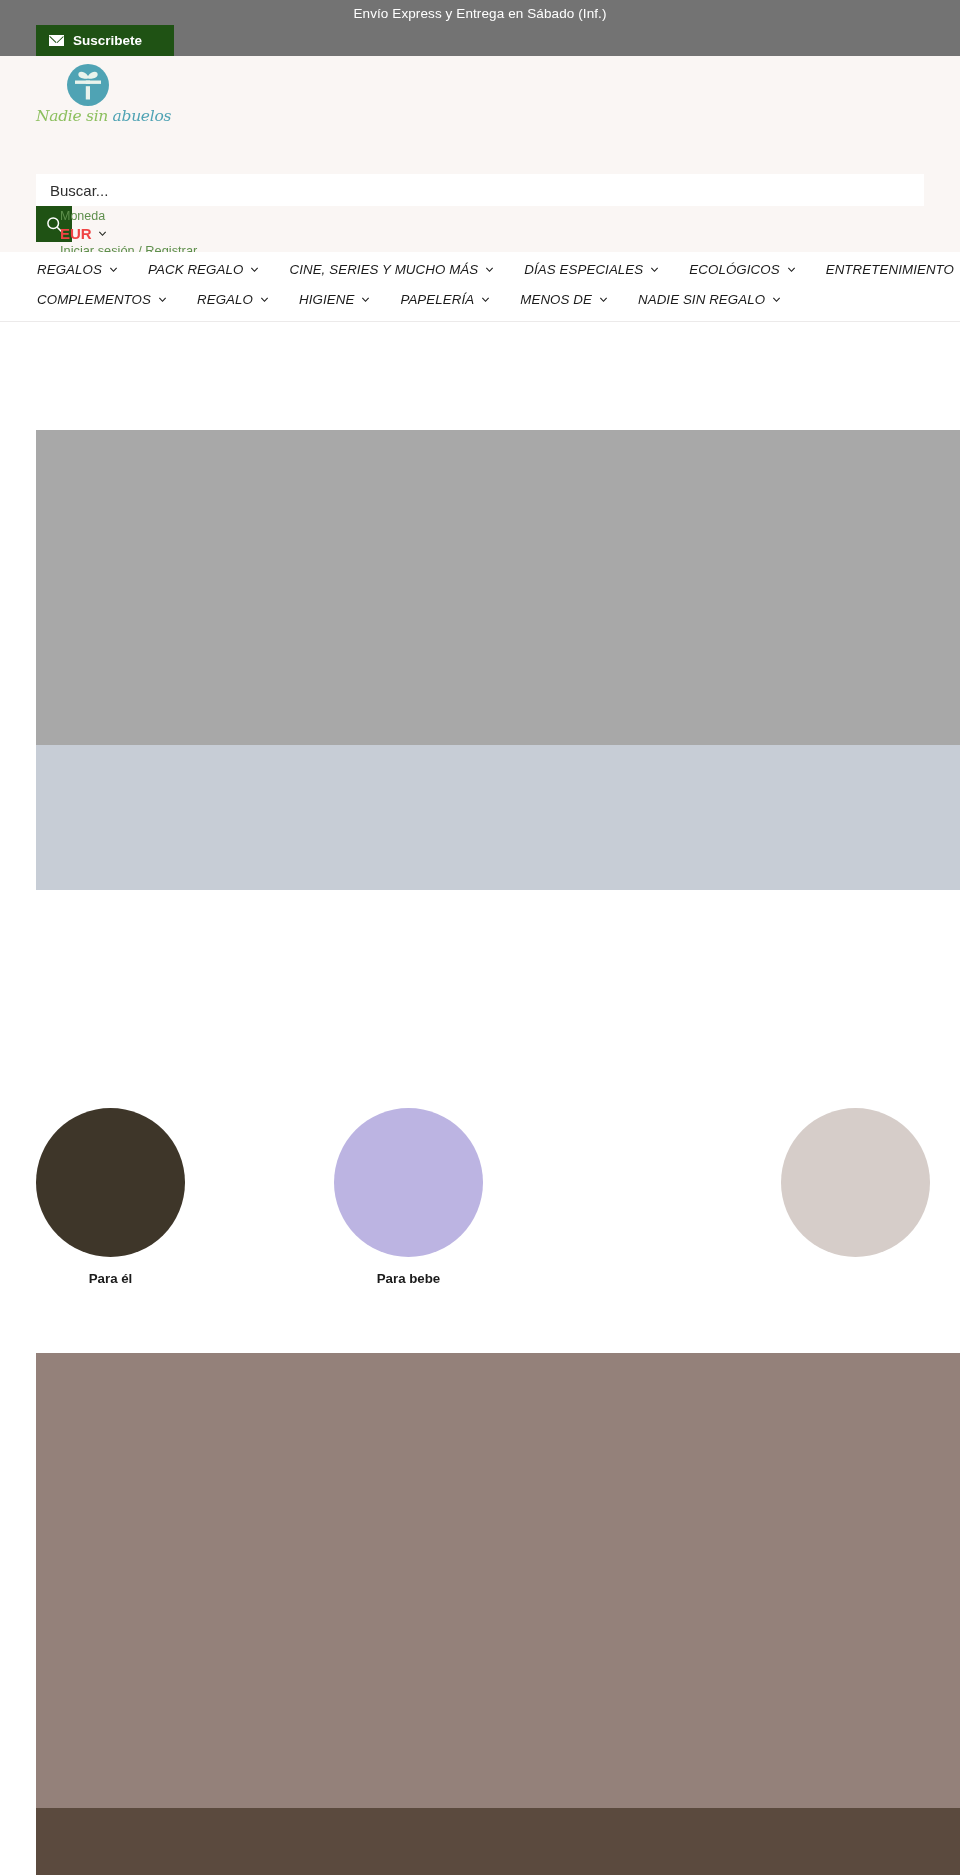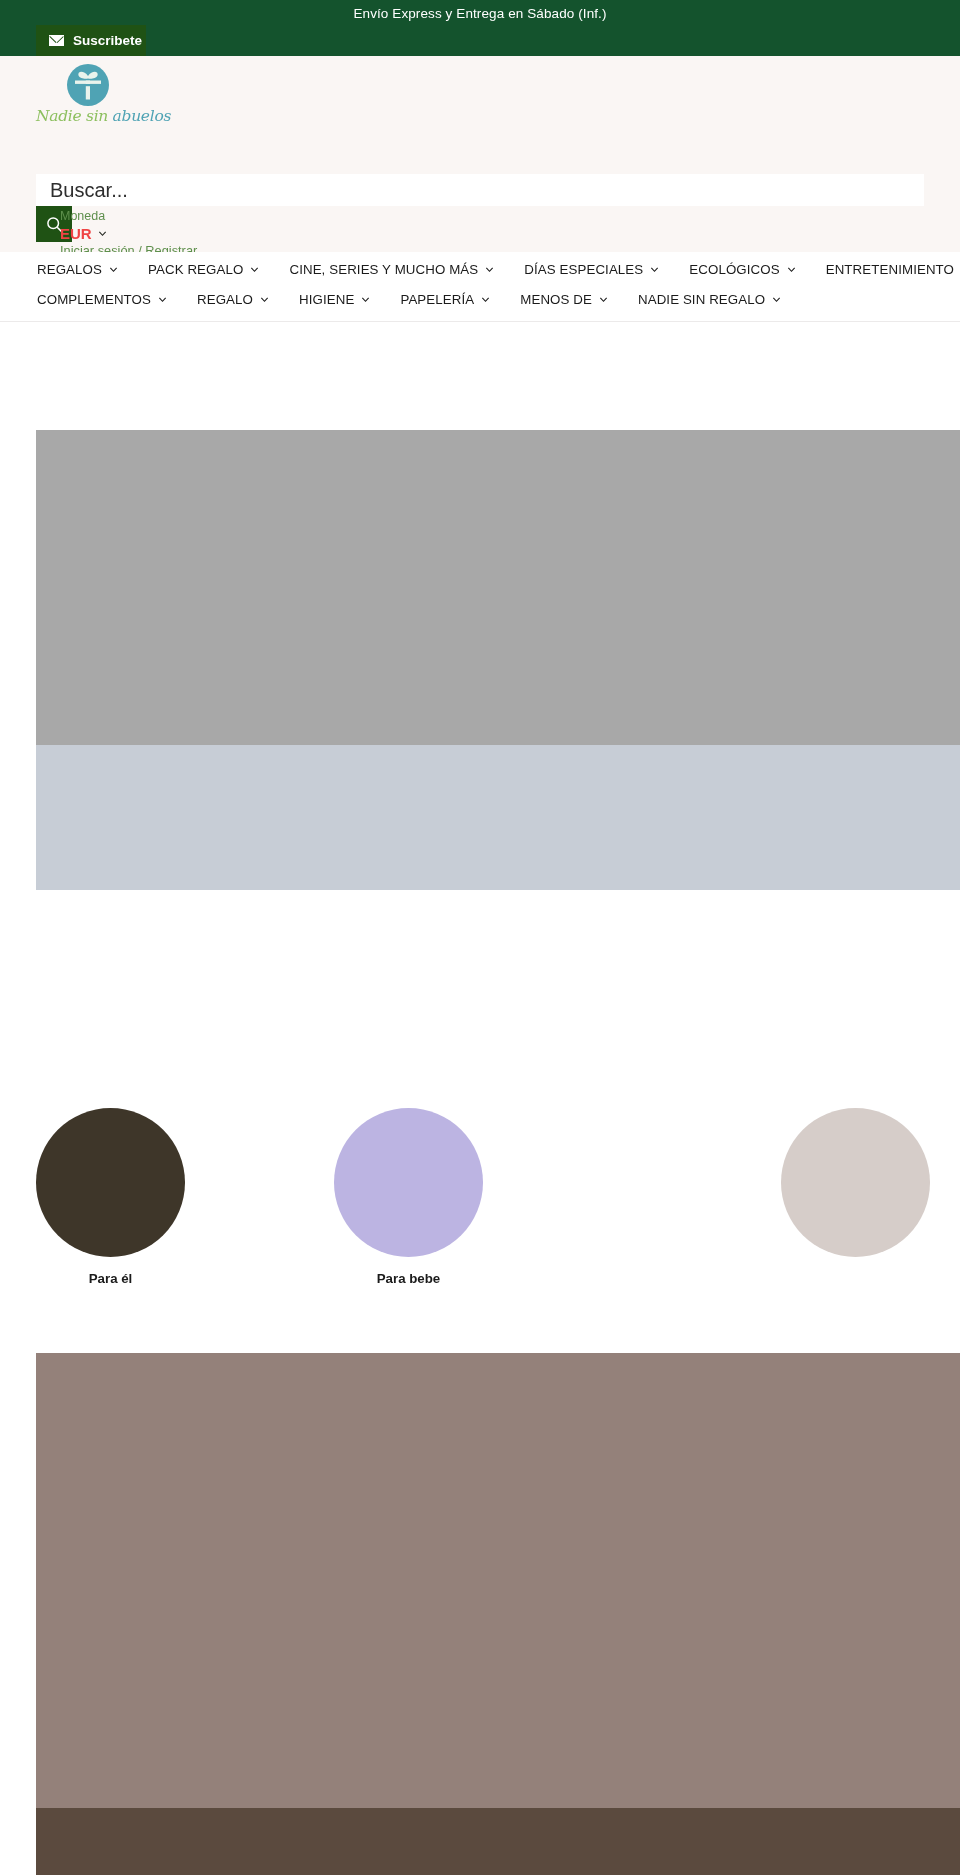--- a/index.html
+++ b/index.html
@@ -31,21 +31,21 @@
   .subscribe-btn {
     position: absolute;
     left: 36px;
     top: 25px;
     height: 31px;
     background: #1f5214;
     color: #ffffff;
     display: flex;
     align-items: center;
     gap: 9px;
-    padding: 0 4px 0 13px;
+    padding: 0 32px 0 13px;
     font-size: 13.5px;
     font-weight: 600;
     border: none;
     cursor: pointer;
   }
   .env-icon {
     display: inline-block;
     width: 15px; height: 11px;
     background: #ffffff;
     position: relative;
@@ -89,21 +89,21 @@
   }
   .logo-word .w2 { color: #4fa3b4; }
 
   .search-row { position: absolute; left: 36px; top: 118px; width: 888px; }
   .search-input {
     width: 888px;
     height: 32px;
     border: none;
     background: #ffffff;
     padding: 0 14px;
-    font-size: 20px;
+    font-size: 15px;
     color: #2b2b2b;
     font-family: "Liberation Sans", sans-serif;
     outline: none;
   }
   .search-input::placeholder { color: #2e2e2e; opacity: 1; }
   .search-btn {
     position: absolute;
     left: 36px;
     top: 150px;
     width: 36px; height: 36px;
@@ -142,21 +142,21 @@
   .chev { width: 9px; height: 9px; flex: none; display: inline-block; }
 
   
   .nav {
     position: relative;
     width: 960px;
     background: #ffffff;
     border-bottom: 1px solid #eceaea;
     padding: 10px 0 14px 0;
   }
-  .nav-row { display: flex; align-items: center; padding-left: 37px; gap: 0; }
+  .nav-row { display: flex; align-items: center; padding-left: 37px; gap: 0; font-style: italic; }
   .nav-row.row2 { margin-top: 15px; }
   .nav-item {
     display: flex; align-items: center; gap: 7px;
     font-size: 13.3px;
     font-weight: 400;
     letter-spacing: .1px;
     color: #1b1b1b;
     white-space: nowrap;
     margin-right: 30px;
     cursor: pointer;
@@ -213,21 +213,21 @@
   .banner-b {
     position: absolute;
     left: 36px; top: 1808px;
     width: 924px; height: 67px;
     background: #5b4a3e;
   }
 </style>
 </head>
 <body>
 
-<div class="announce-bar" style="background: #14532d;">
+<div class="announce-bar" style="background: #737373;">
   <div class="announce-text">Envío Express y Entrega en Sábado (Inf.)</div>
   <button class="subscribe-btn" style="background: rgb(31, 82, 20);">
     <span class="env-icon"></span>
     <span>Suscribete</span>
   </button>
 </div>
 
 <div class="header">
 
   <a class="logo-wrap">

